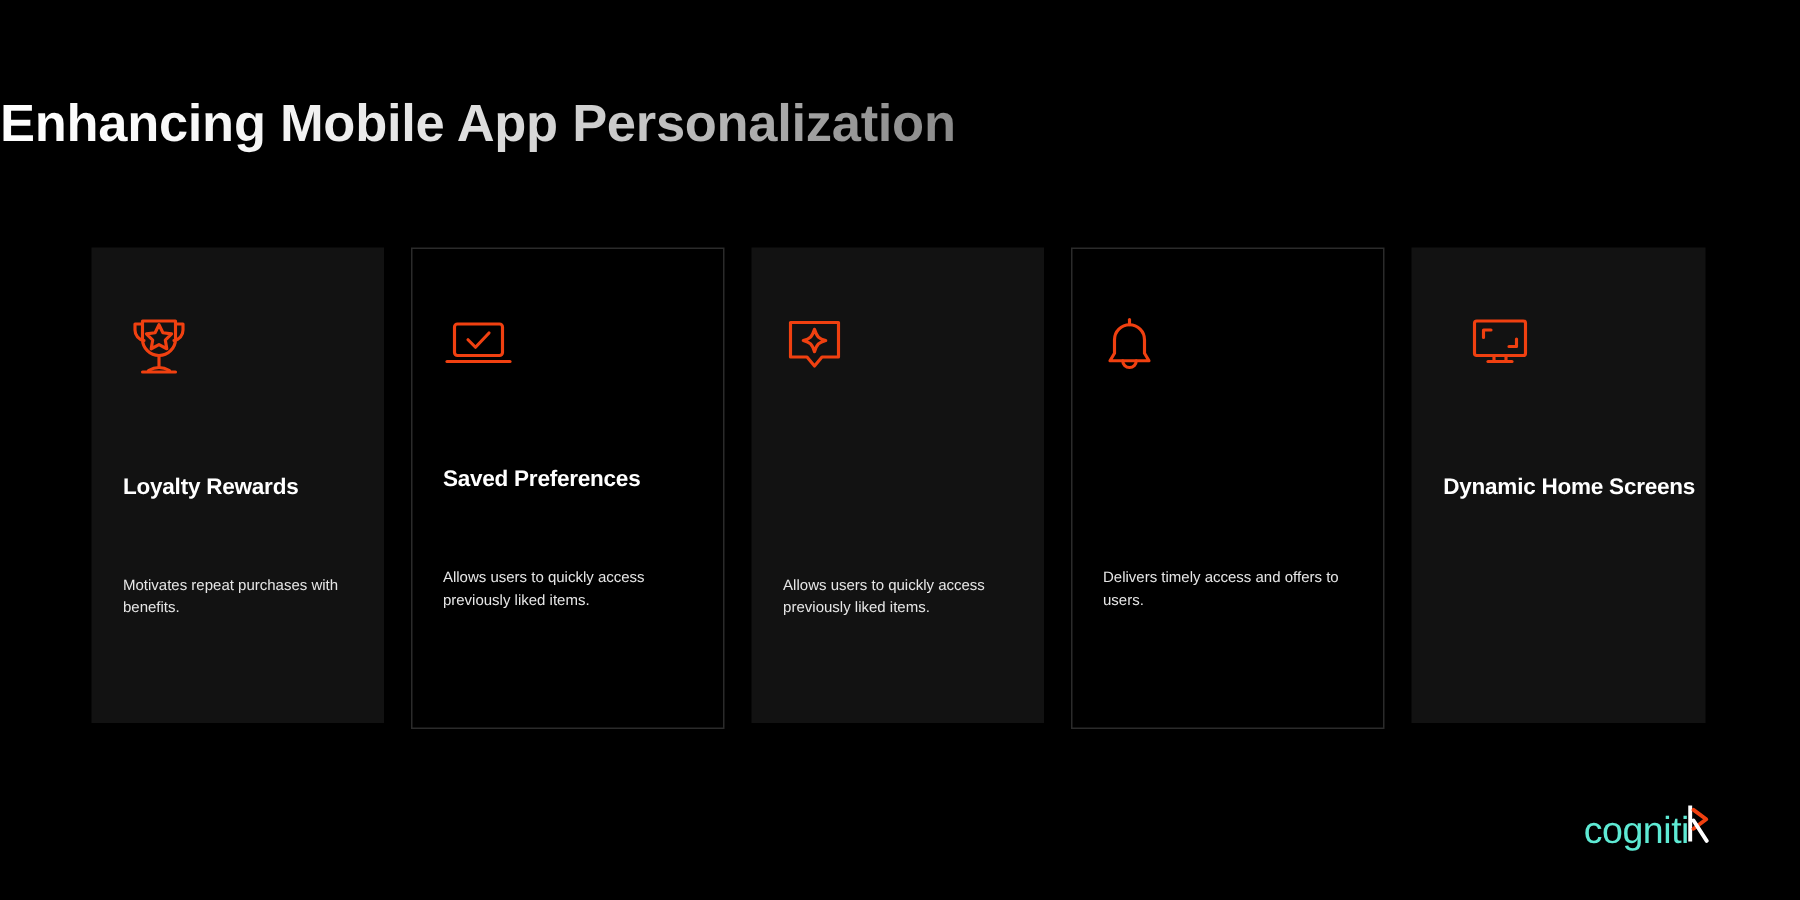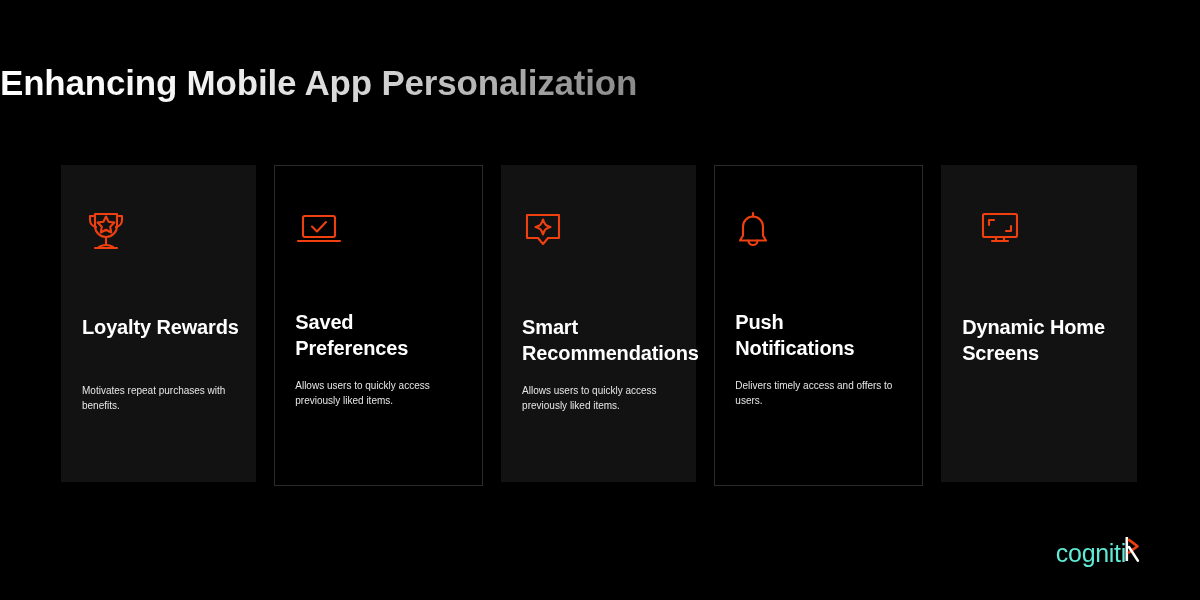--- a/index.html
+++ b/index.html
@@ -74,21 +74,21 @@
     margin-bottom:0;
     display:block;
   }
   .card-icon svg { display:block; }
 
   .card-title {
     position:absolute;
     left:21px;
     top:150px;
     width:170px;
-    font-size:20px;
+    font-size:15px;
     font-weight:bold;
     color:#ffffff;
     line-height:1.28;
     letter-spacing:-0.15px;
   }
   .card.outline .card-title { left:20px; top:144px; }
 
   .card-desc {
     position:absolute;
     left:21px;
@@ -163,33 +163,31 @@
       <div class="card-desc">Allows users to quickly access previously liked items.</div>
     </div>
 
     <div class="card fill">
       <div class="card-icon">
         <svg width="42" height="42" viewBox="0 0 42 42" fill="none" stroke="#F04010" stroke-width="2.1" stroke-linecap="round" stroke-linejoin="round">
           <path d="M5 6 h32 v23 h-11 l-5 6 -5 -6 h-11 z"></path>
           <path d="M21 10.5 c1.6 5 2.9 6.3 7.5 7.5 -4.6 1.2 -5.9 2.5 -7.5 7.5 -1.6 -5 -2.9 -6.3 -7.5 -7.5 4.6 -1.2 5.9 -2.5 7.5 -7.5 z"></path>
         </svg>
       </div>
-      <div class="card-title">Smart Recommendations</div>
       <div class="card-desc">Allows users to quickly access previously liked items.</div>
     </div>
 
     <div class="card outline">
       <div class="card-icon">
         <svg width="34" height="42" viewBox="0 0 34 42" fill="none" stroke="#F04010" stroke-width="2.1" stroke-linecap="round" stroke-linejoin="round">
           <path d="M17 3 v3.5"></path>
           <path d="M17 6.5 a10 10 0 0 1 10 10 v9 l3 5 h-26 l3 -5 v-9 a10 10 0 0 1 10 -10 z"></path>
           <path d="M12.5 30.5 a4.5 4.5 0 0 0 9 0"></path>
         </svg>
       </div>
-      <div class="card-title">Push Notifications</div>
       <div class="card-desc">Delivers timely access and offers to users.</div>
     </div>
 
     <div class="card fill last">
       <div class="card-icon">
         <svg width="44" height="38" viewBox="0 0 44 38" fill="none" stroke="#F04010" stroke-width="2.1" stroke-linecap="round" stroke-linejoin="round">
           <rect x="5" y="5" width="34" height="23" rx="1.5"></rect>
           <path d="M11 16 v-5 h5"></path>
           <path d="M33 17 v5 h-5"></path>
           <path d="M18 28 v4"></path>

